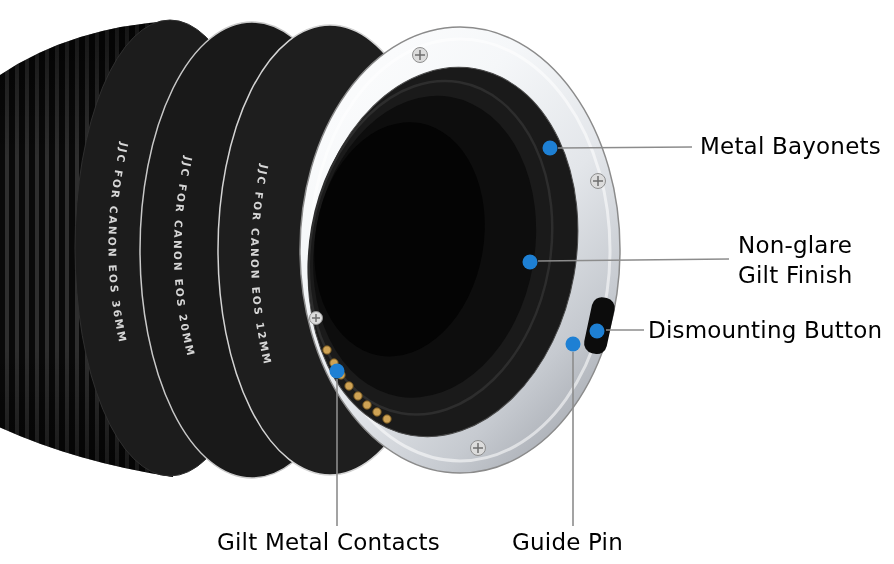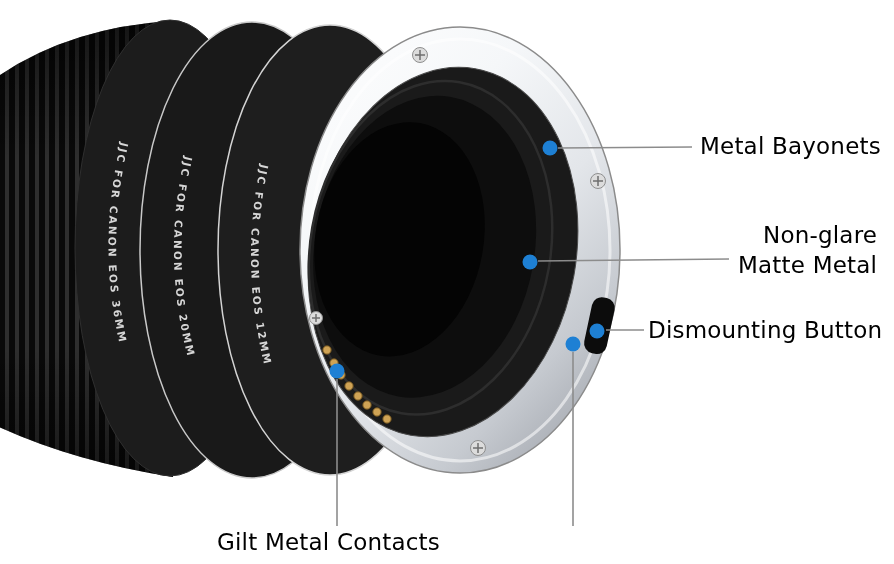--- a/index.html
+++ b/index.html
@@ -13,21 +13,21 @@
   }
   .stage svg { position: absolute; left: 0; top: 0; }
   .label {
     position: absolute;
     color: #000000;
     font-size: 23px;
     white-space: nowrap;
     letter-spacing: 0.2px;
   }
   #lbl-metal-bayonets   { left: 700px; top: 133px; }
-  #lbl-non-glare        { left: 738px; top: 220px; line-height: 30px; text-align: right; }
+  #lbl-non-glare        { left: 738px; top: 230px; line-height: 30px; }
   #lbl-dismounting      { left: 648px; top: 317px; }
   #lbl-gilt-contacts    { left: 217px; top: 529px; }
   #lbl-guide-pin        { left: 512px; top: 529px; }
   .ring-label-text {
     font-family: "DejaVu Sans", sans-serif;
     font-size: 10.5px;
     font-weight: 600;
     letter-spacing: 2.2px;
     fill: #d6d6d6;
   }
@@ -145,20 +145,21 @@
       <circle cx="597" cy="331" r="7.5" fill="#1e80d4"></circle>
       <circle cx="337" cy="371" r="7.5" fill="#1e80d4"></circle>
       <circle cx="573" cy="344" r="7.5" fill="#1e80d4"></circle>
     </g>
   </svg>
 
   <div class="label" id="lbl-metal-bayonets">Metal Bayonets</div>
 
   <div class="label" id="lbl-non-glare">
     <div>Non-glare</div>
-    <div>Matte Metal</div>
+    <div>Gilt Finish</div>
   </div>
 
   <div class="label" id="lbl-gilt-contacts">Gilt Metal Contacts</div>
 
   <div class="label" id="lbl-dismounting">Dismounting Button</div>
 
+  <div class="label" id="lbl-guide-pin">Guide Pin</div>
 </div>
 
 </body></html>

